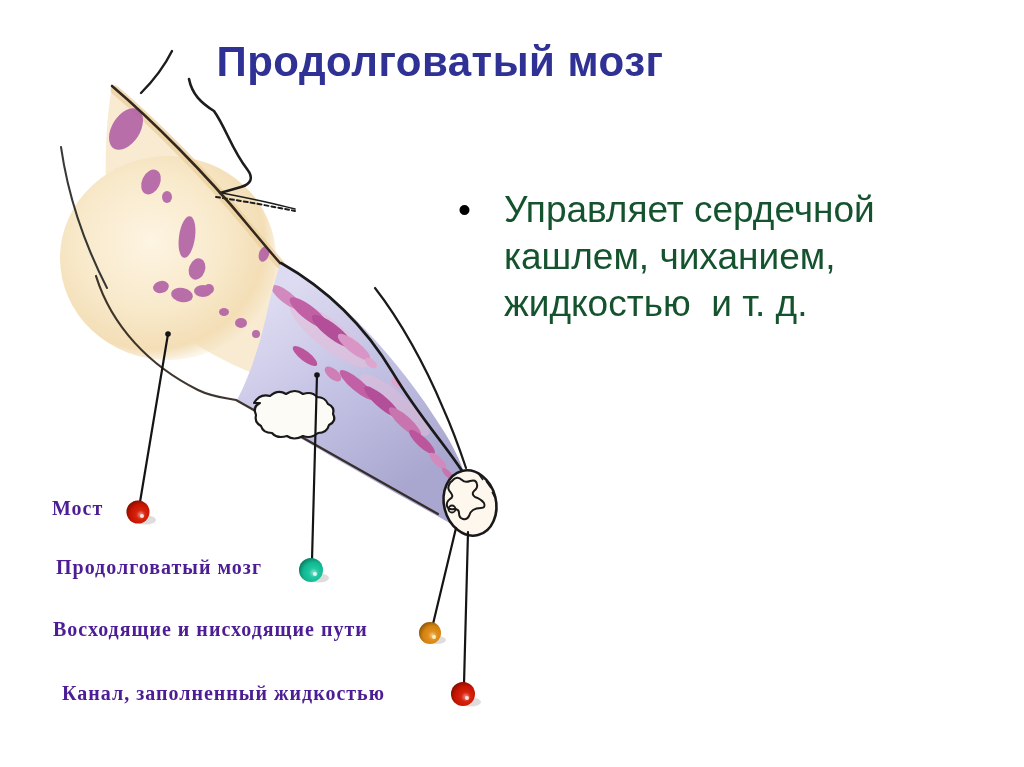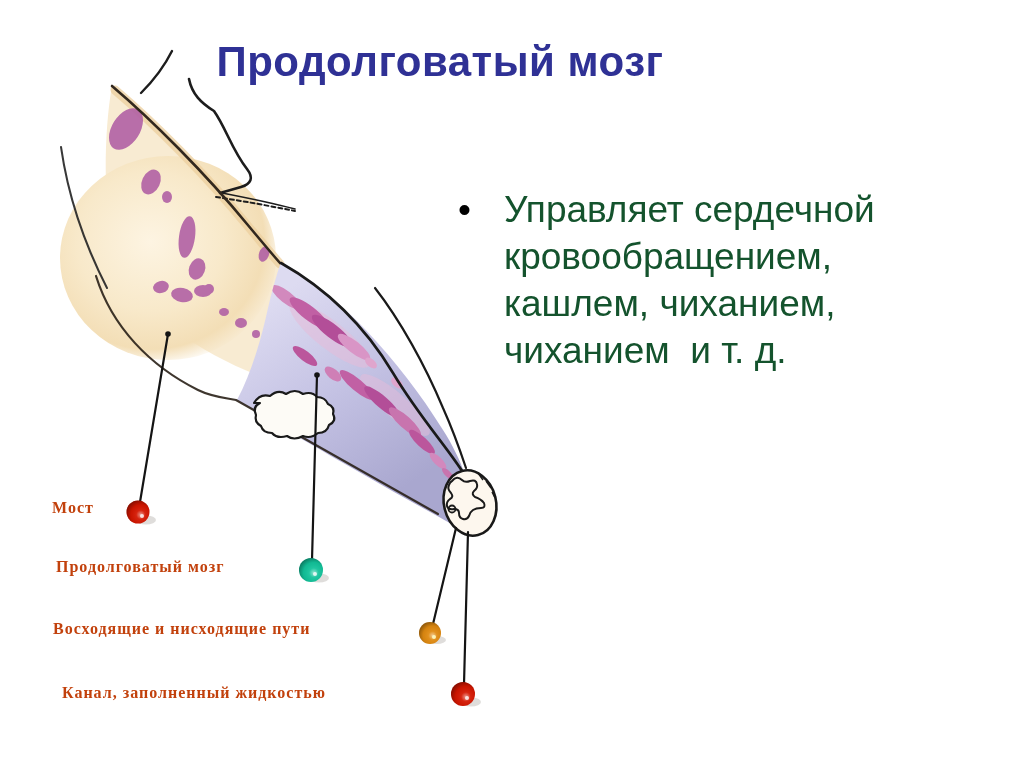--- a/index.html
+++ b/index.html
@@ -18,21 +18,21 @@
     color:#000000;
   }
   .bullet .marker{
     width:46px;flex:0 0 46px;font-size:37px;line-height:47px;color:#000;
   }
   .blines div{
     font-size:37px;line-height:47px;white-space:pre;color:#14532d;
   }
   .lbl{
     position:absolute;font-family:"Liberation Serif",serif;font-weight:bold;
-    font-size:16px;line-height:22px;letter-spacing:1px;color:#c2410c;white-space:pre;
+    font-size:20px;line-height:22px;letter-spacing:1px;color:#4c1d95;white-space:pre;
   }
   .lbl1{left:52px;top:497px;}
   .lbl2{left:56px;top:556px;}
   .lbl3{left:53px;top:618px;}
   .lbl4{left:62px;top:682px;text-align:center;}
 </style>
 </head>
 <body>
 
 <div class="slide">
@@ -167,23 +167,22 @@
       <circle cx="463" cy="694" r="12" fill="#d41600"></circle>
       <circle cx="463" cy="694" r="12" fill="url(#gloss)"></circle>
       <circle cx="467" cy="698" r="2" fill="rgba(255,255,255,0.8)"></circle>
     </g>
   </svg>
 
   <div class="bullet">
     <span class="marker">•</span>
     <div class="blines" id="bullet-lines">
         <div>Управляет сердечной</div>
-        <div>кровообращением,</div>
         <div>кашлем, чиханием,</div>
-        <div>чиханием  и т. д.</div>
+        <div>жидкостью  и т. д.</div>
       </div>
   </div>
 
   <div class="lbl lbl1">Мост</div>
   <div class="lbl lbl2">Продолговатый мозг</div>
   <div class="lbl lbl3">Восходящие и нисходящие пути</div>
   <div class="lbl lbl4">Канал, заполненный жидкостью</div>
 
 </div>
 

